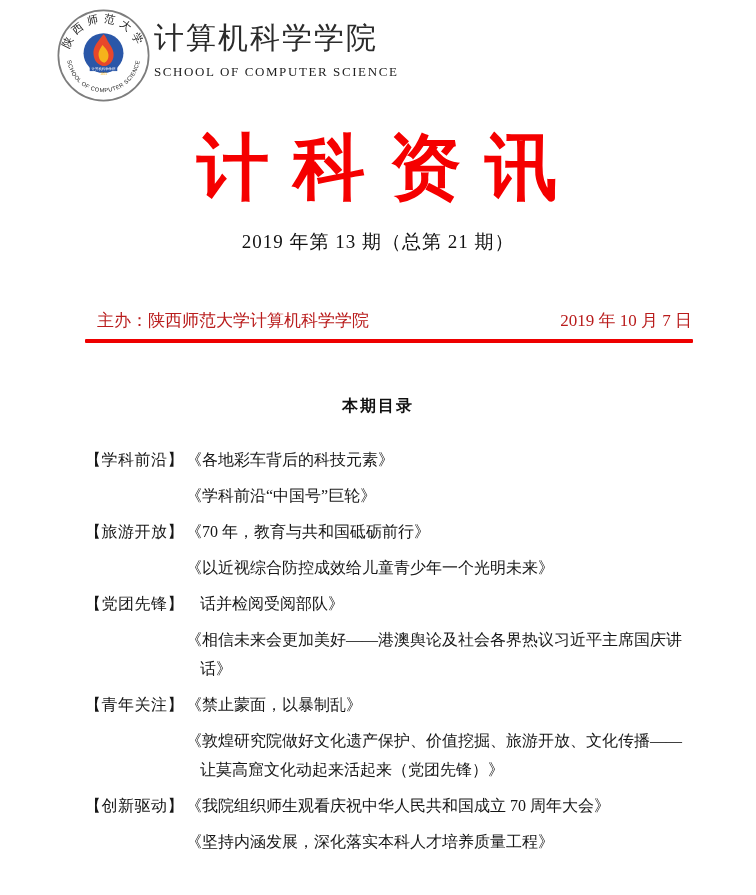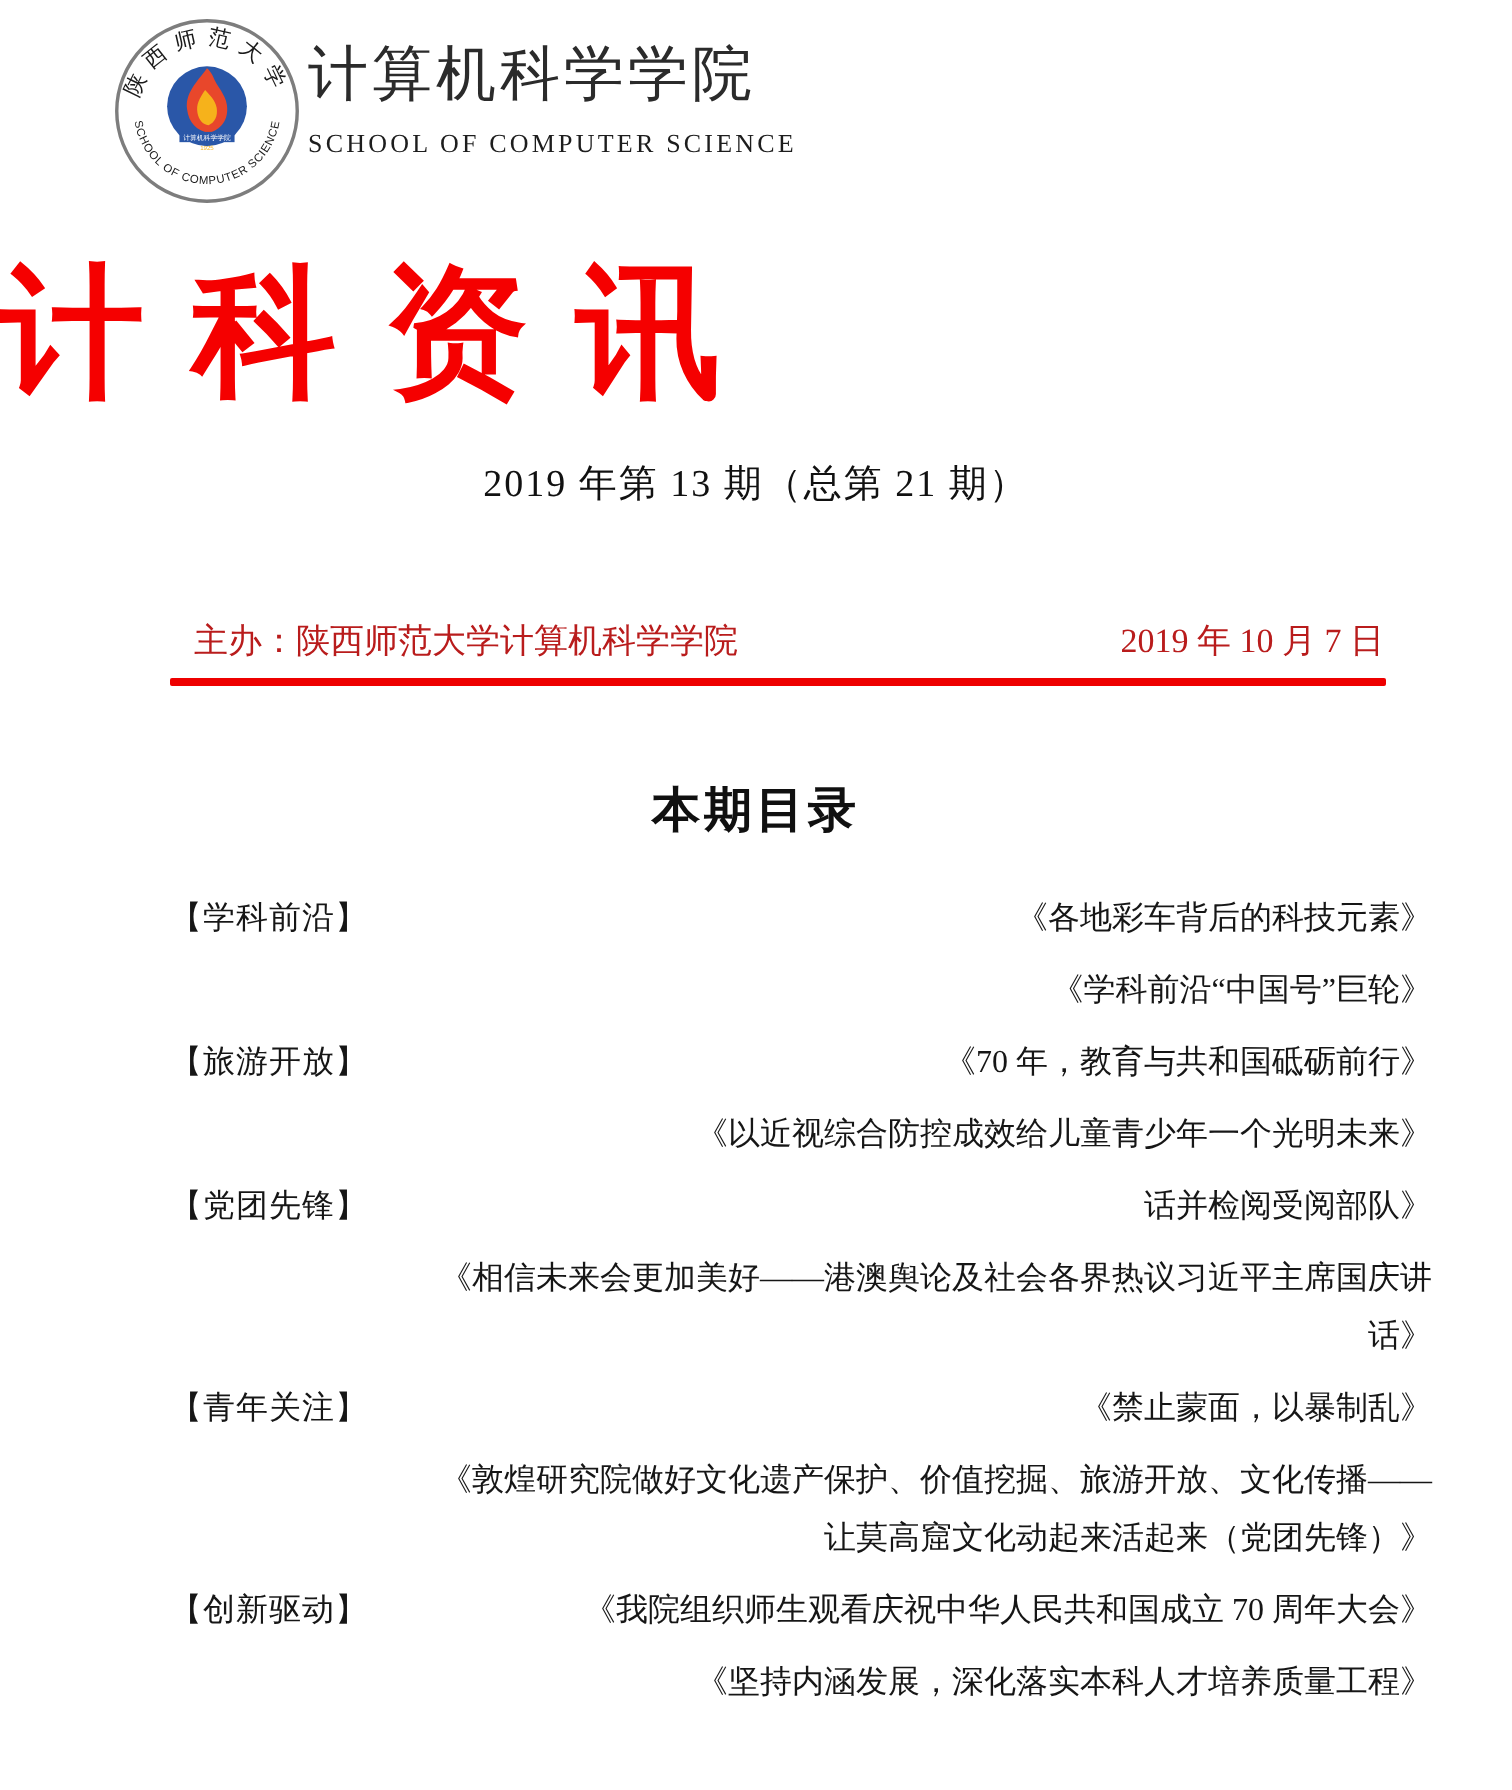--- a/index.html
+++ b/index.html
@@ -21,21 +21,21 @@
     font-size:30px; line-height:34px; letter-spacing:2px;
     color:#2b2b2b; font-weight:500;
   }
   .org-en {
     margin-top:9px; font-size:13px; letter-spacing:1.6px;
     color:#1d1d1d;
   }
 
   
   .masthead-title {
-    margin-top:28px; text-align:left;
+    margin-top:28px; text-align:center;
     font-family:"Liberation Sans","DejaVu Sans",sans-serif;
     font-weight:700; font-size:72px; line-height:1;
     color:#f50000; letter-spacing:2px; white-space:nowrap;
   }
   .issue-line {
     margin-top:26px; text-align:center;
     font-size:19px; letter-spacing:1px; color:#111;
   }
 
   .pub-row {
@@ -46,32 +46,32 @@
   .red-rule {
     height:4px; background:#ee0000;
     margin:7px 63px 0 85px;
     border-radius:1px;
   }
 
   
   .toc-heading {
     margin-top:48px; text-align:center;
     font-family:"Liberation Sans","DejaVu Sans",sans-serif;
-    font-weight:700; font-size:24px; line-height:30px;
+    font-weight:700; font-size:16px; line-height:30px;
     letter-spacing:2px; color:#101010;
   }
   .toc { margin:24px 40px 0 85px; font-size:16px; color:#161616; }
   .toc-section { display:flex; margin-bottom:7px; }
   .toc-section:last-child { margin-bottom:0; }
   .toc-label {
     flex:0 0 101px; line-height:29px;
     letter-spacing:0.5px; white-space:nowrap;
   }
   .toc-articles { flex:1; }
-  .toc-article { margin-bottom:7px;text-align:right; }
+  .toc-article { margin-bottom:7px; }
   .toc-article:last-child { margin-bottom:0; }
   .toc-line { line-height:29px; }
   .toc-line.cont { padding-left:14px; }
 </style>
 </head>
 <body>
 
 <div class="header">
   <div class="logo-wrap">
     <svg viewBox="0 0 100 100" width="95" height="95" aria-hidden="true">

